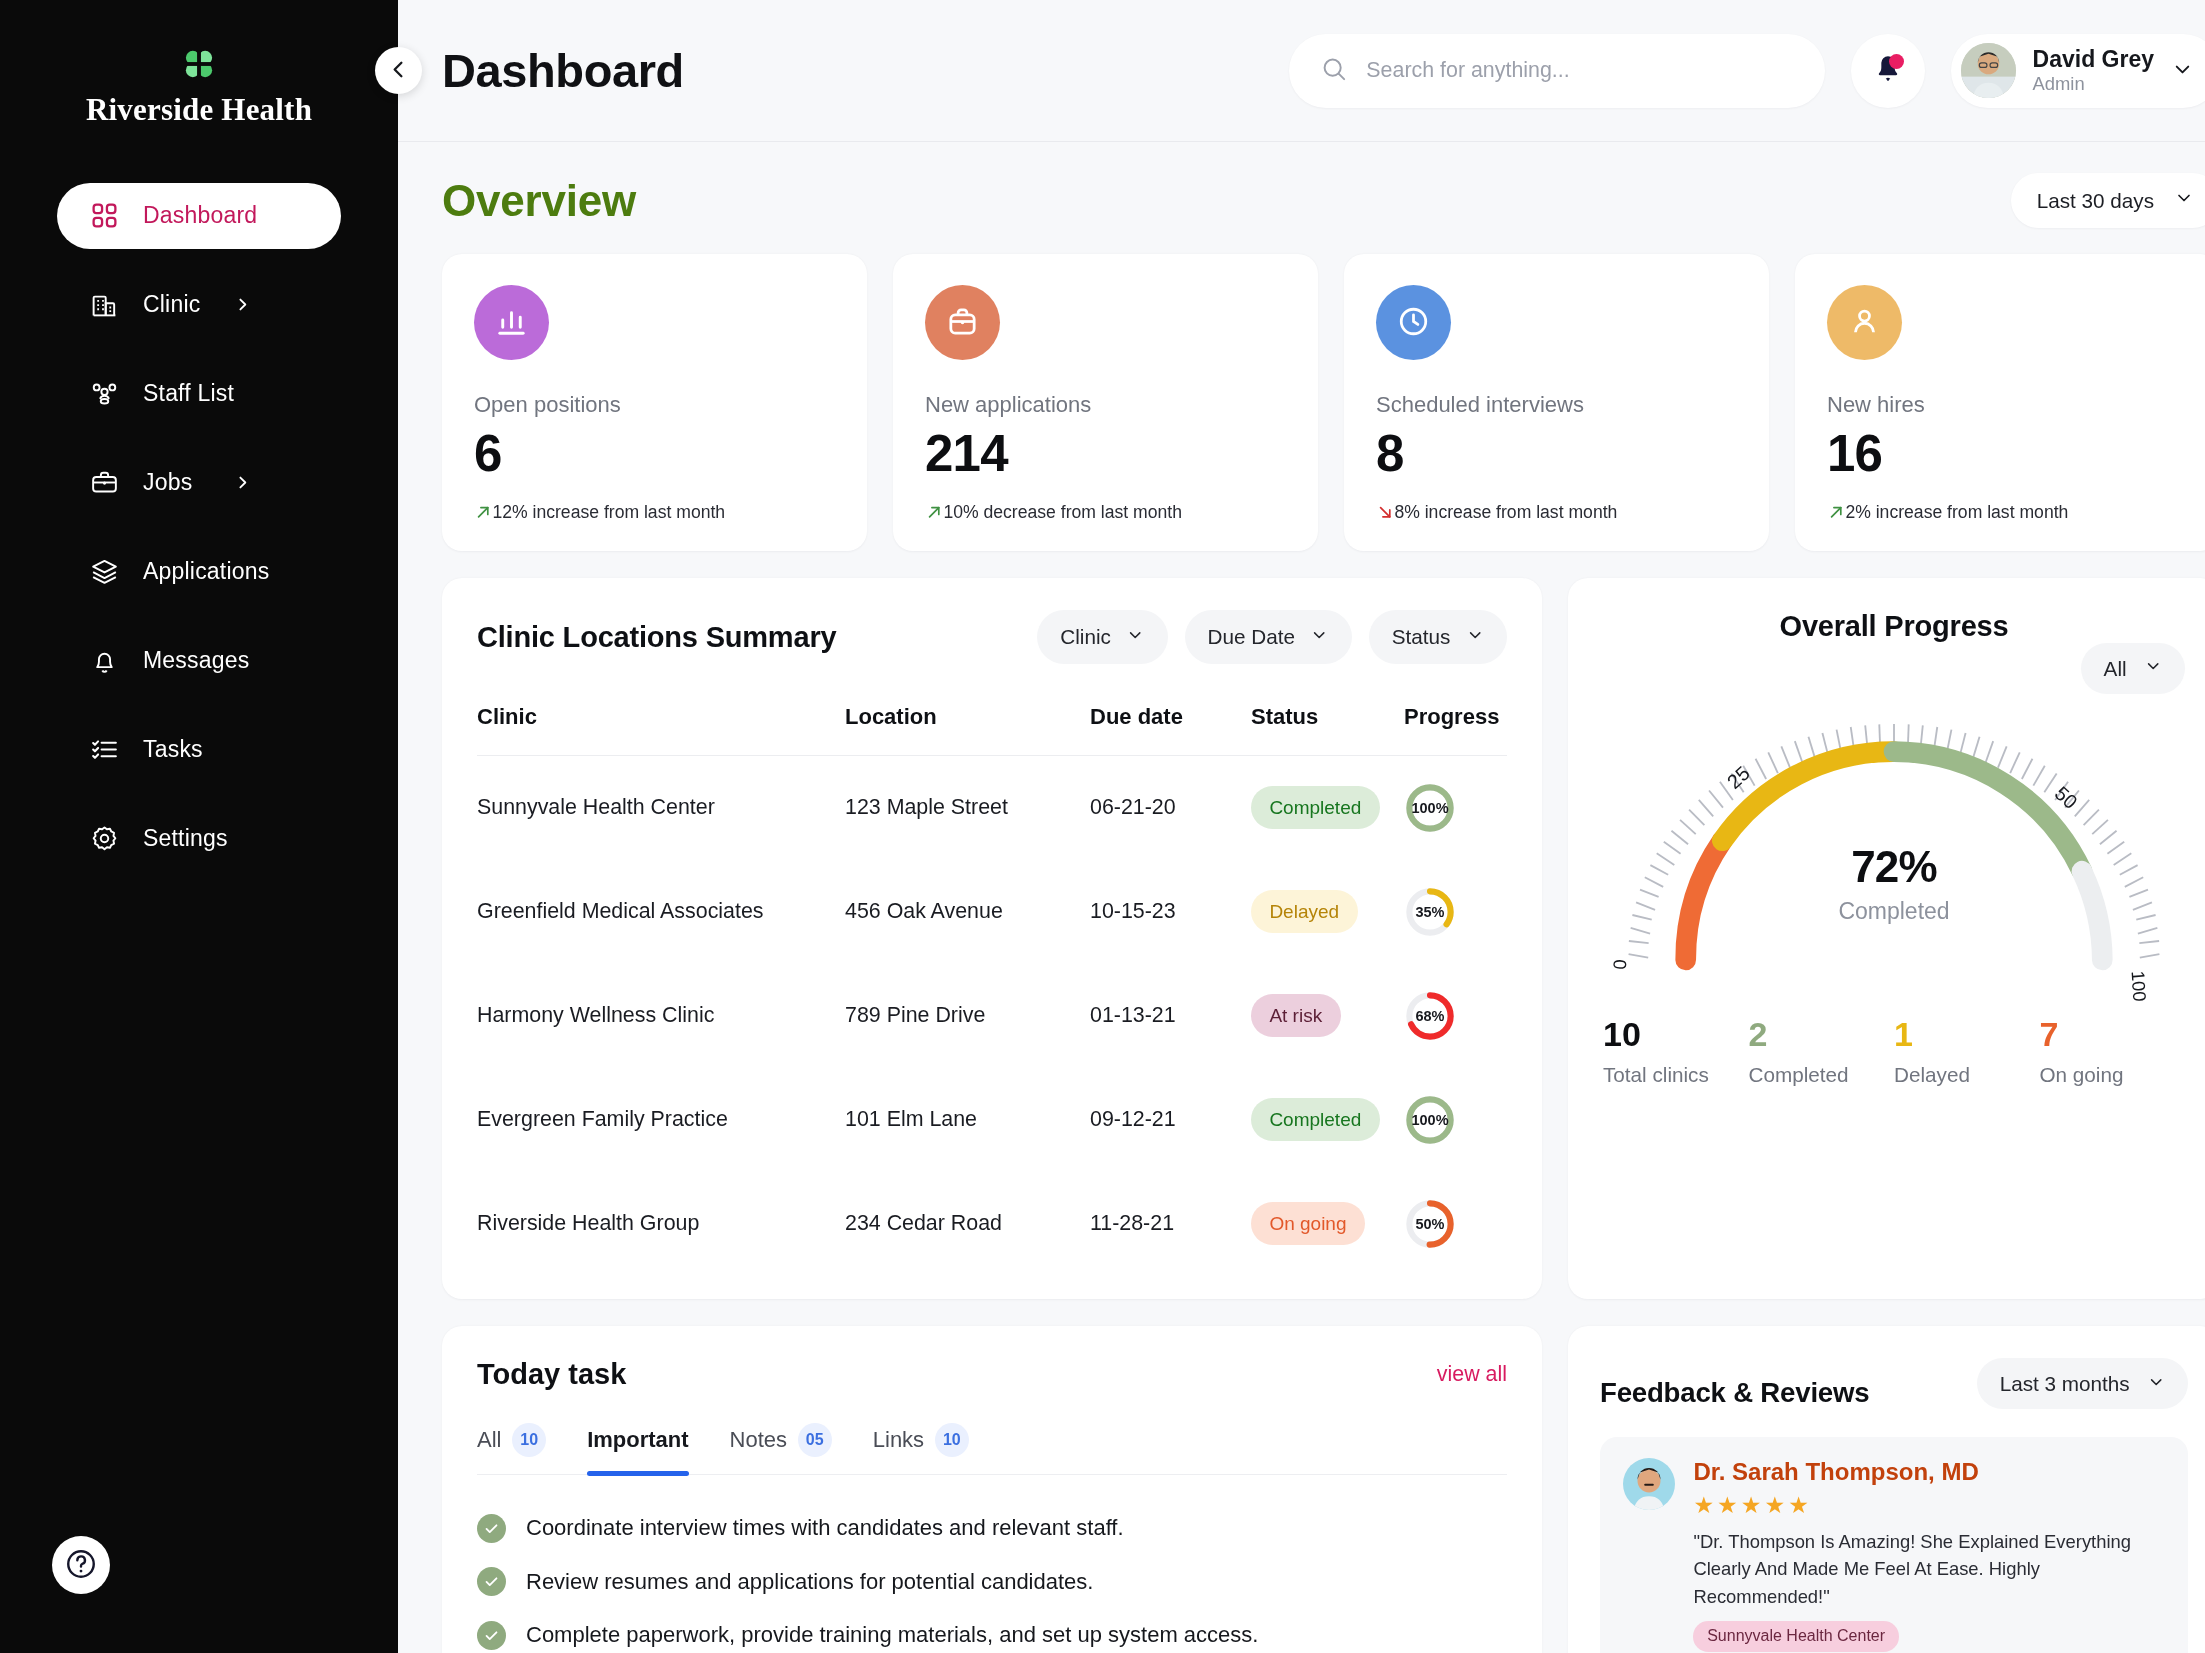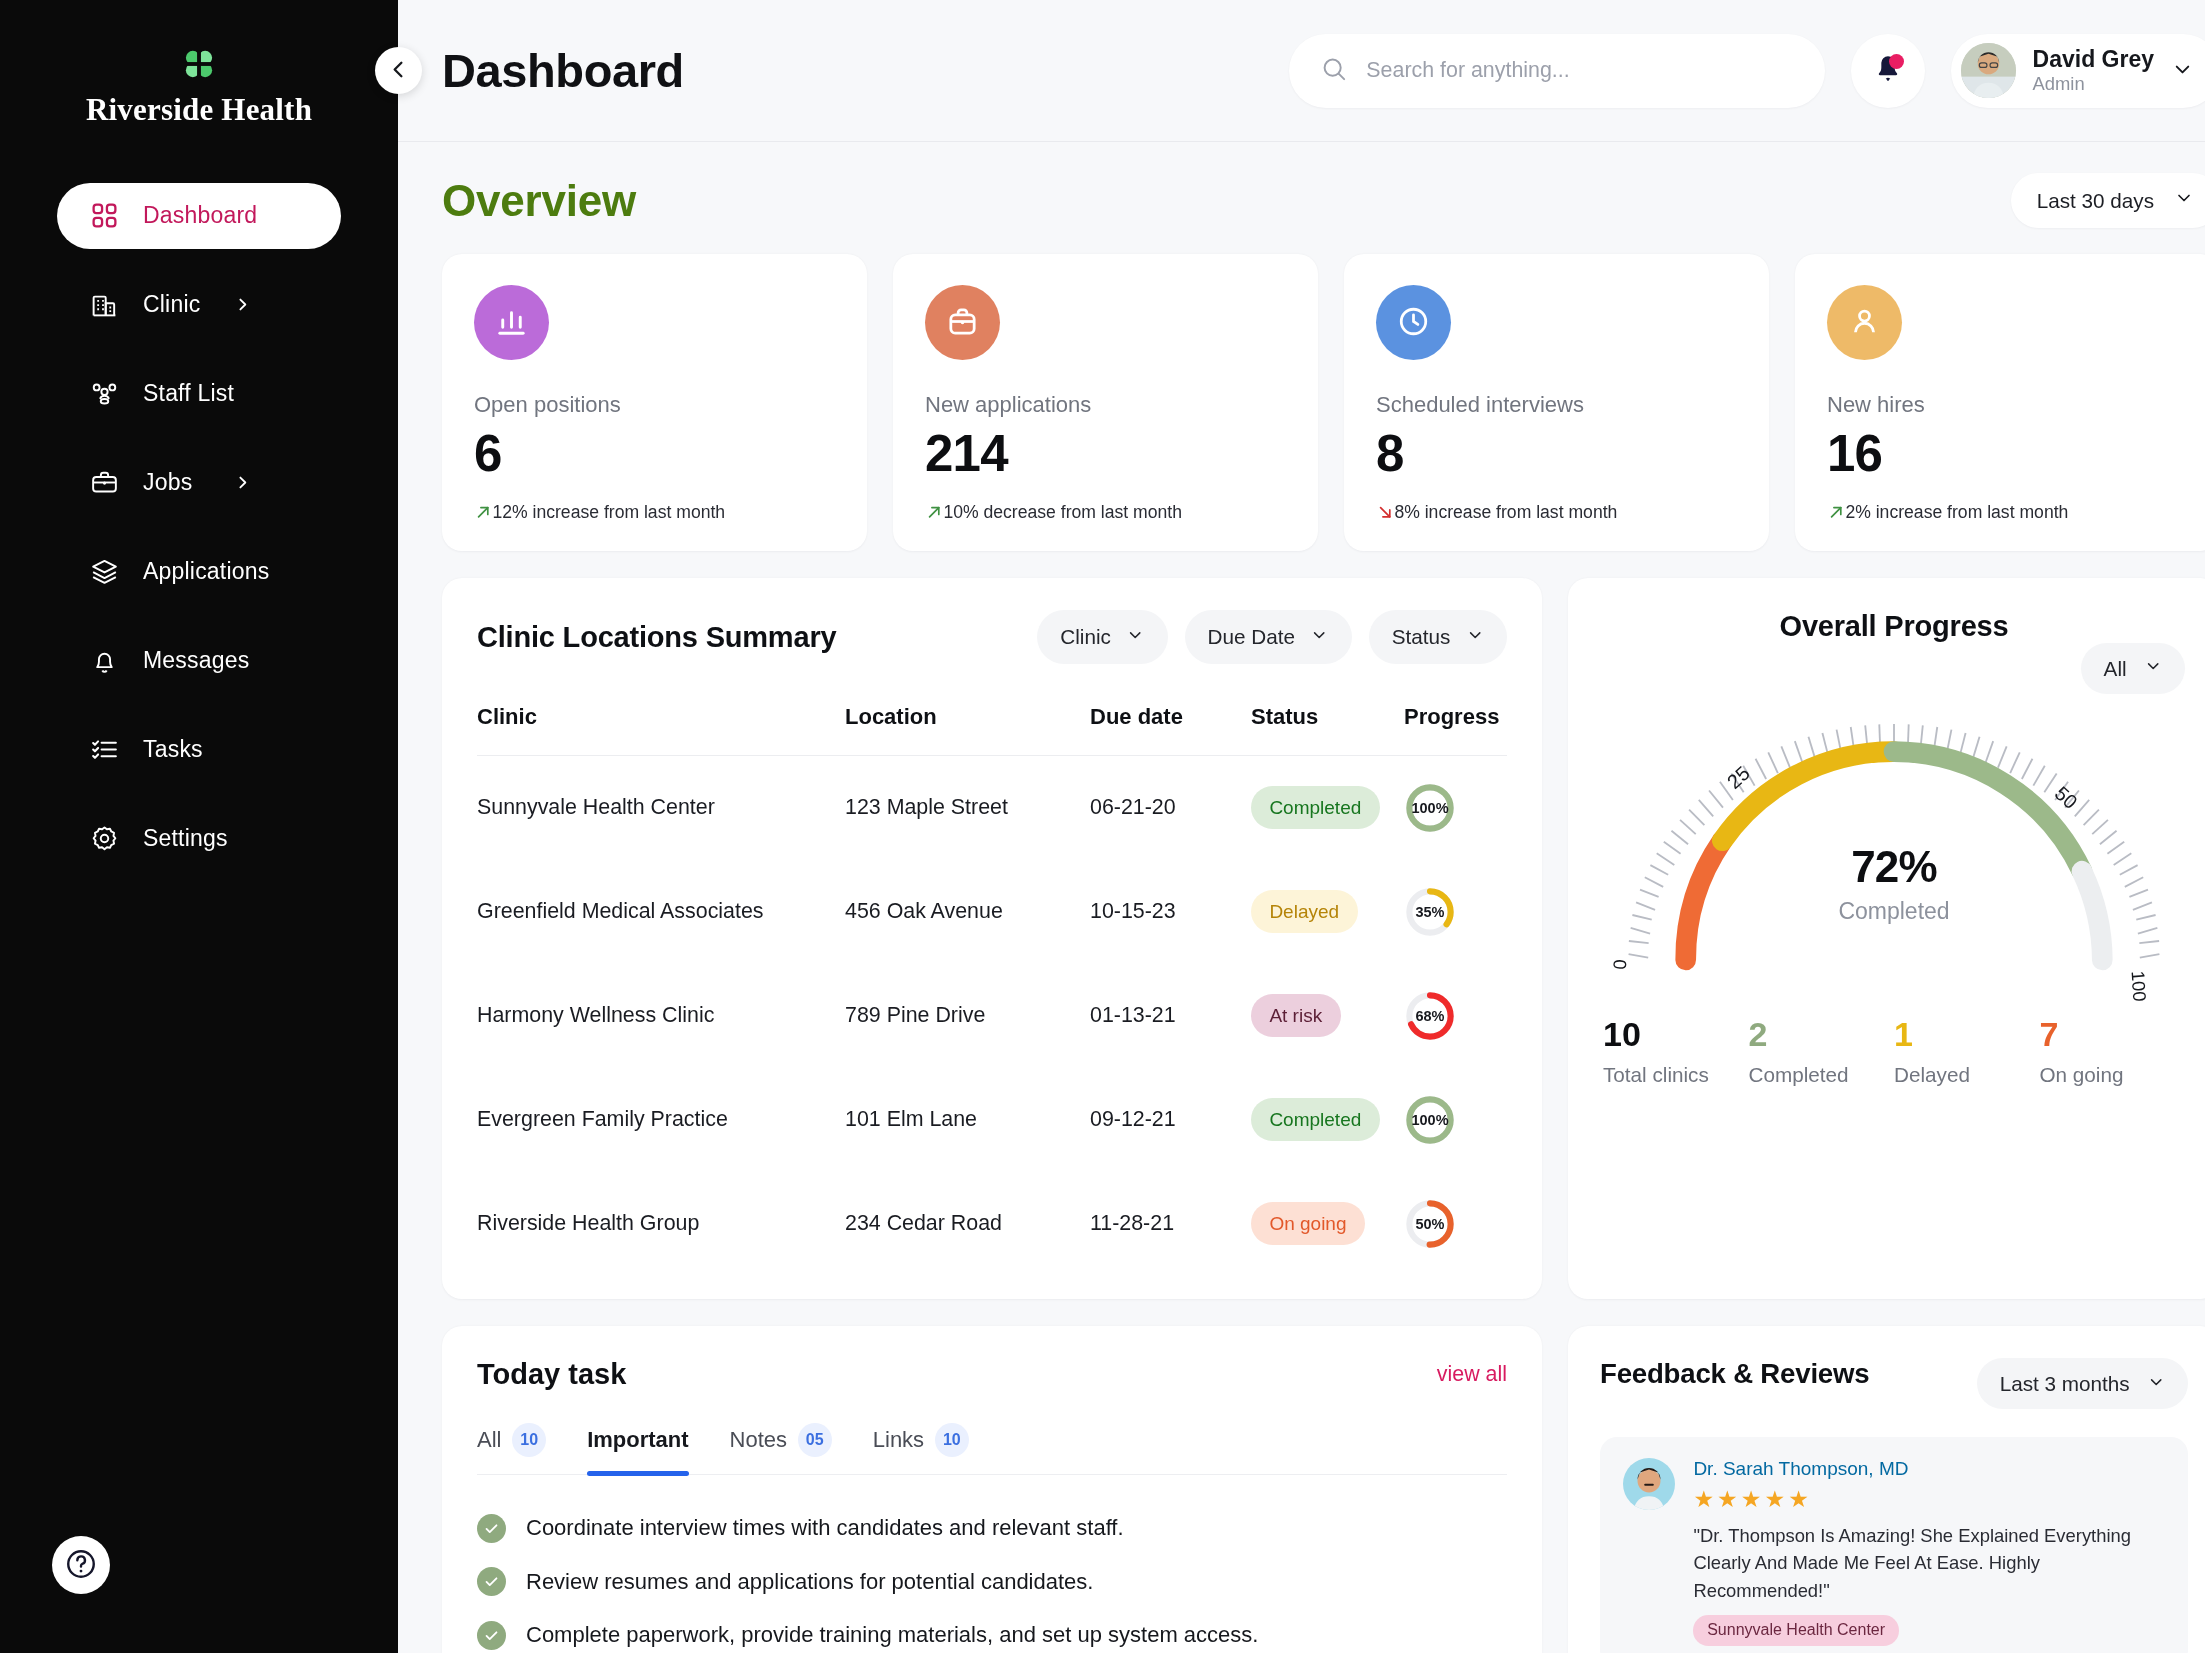--- a/index.html
+++ b/index.html
@@ -178,25 +178,25 @@
     display: flex; align-items: center; justify-content: center; font-size: 16px; font-weight: 600;
   }
   .task-list { margin-top: 26px; }
   .task-row { display: flex; align-items: center; gap: 20px; padding: 12.3px 0; }
   .task-check { width: 29px; height: 29px; border-radius: 50%; flex: 0 0 29px; display: flex; align-items: center; justify-content: center; }
   .task-check.done { background: #8faa7f; }
   .task-text { font-size: 22px; color: #16181d; }
 
   
   .fb-card { padding: 32px 32px 23px; overflow: hidden; }
-  .fb-head { display: flex; align-items: flex-start; margin-bottom: 27.6px; gap: 35px; }
+  .fb-head { display: flex; align-items: flex-end; margin-bottom: 27.6px; gap: 35px; }
   .fb-title { font-size: 27.6px; font-weight: 700; color: #0e1014; letter-spacing: -0.2px; }
   .review { background: #f6f7f9; border-radius: 17px; padding: 21.4px 23px; display: flex; gap: 18.4px; }
   .rev-ava { width: 52px; height: 52px; border-radius: 50%; flex: 0 0 52px; overflow: hidden; position: relative; }
-  .rev-name { font-size: 19px; font-weight: 400; color: #0369a1; }
+  .rev-name { font-size: 24px; font-weight: 700; color: #c2410c; }
   .stars { display: flex; gap: 3.1px; margin: 7.7px 0 10.7px; }
   .star { color: #f5a623; font-size: 23px; line-height: 1; }
   .rev-text { font-size: 18.4px; color: #2a2c34; line-height: 1.5; }
   .rev-chip {
     display: inline-block; margin-top: 10.7px; background: #f7cede; color: #6b2740;
     font-size: 16px; padding: 6.1px 13.8px; border-radius: 15.3px;
   }
 </style>
 </head>
 <body>

